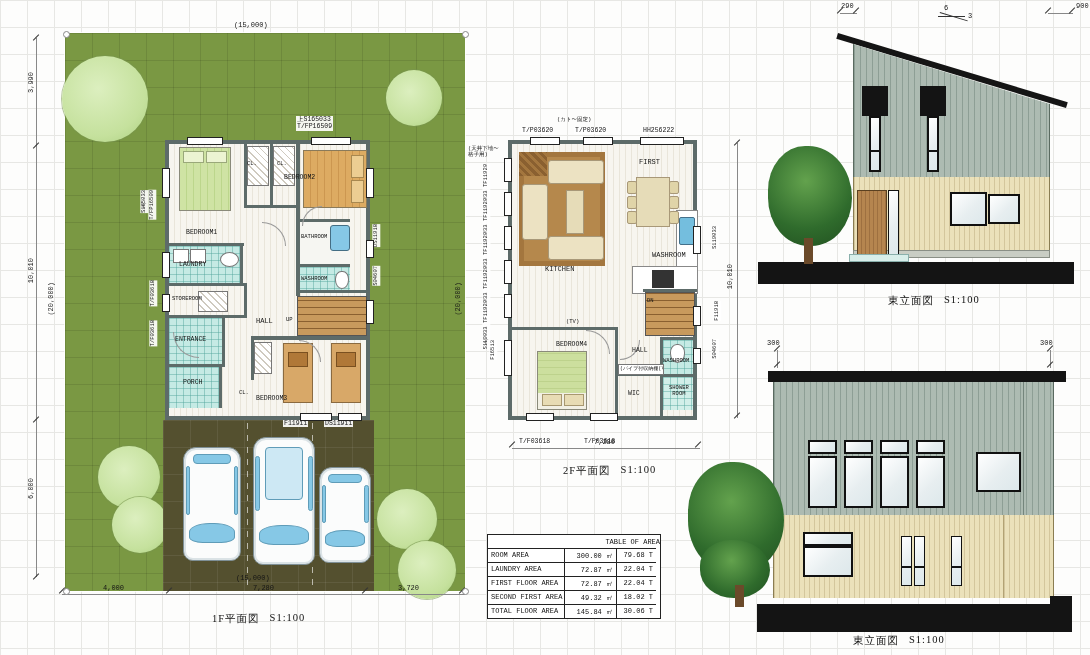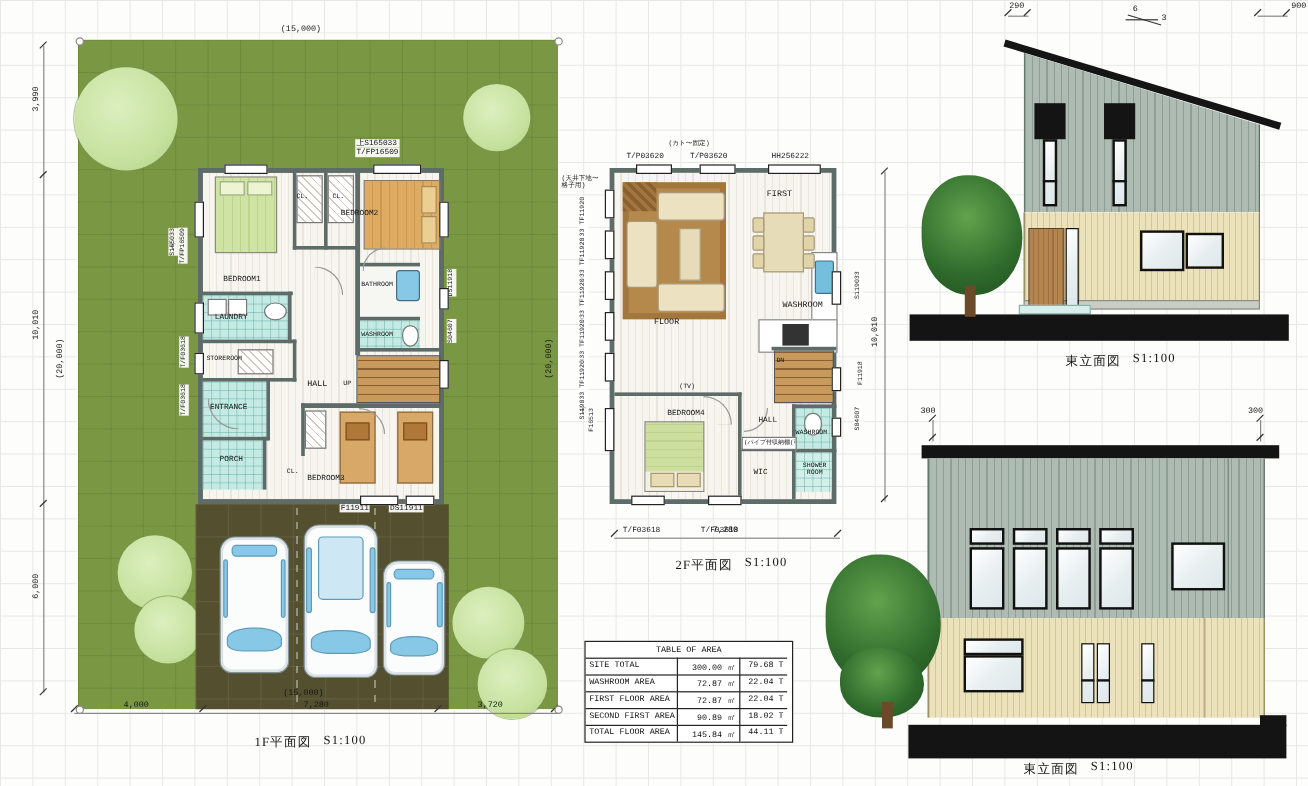--- a/index.html
+++ b/index.html
@@ -36,21 +36,21 @@
   .sideCream{position:absolute;background-color:#ebe1ba;
     background-image:repeating-linear-gradient(90deg,rgba(150,128,78,.28) 0 1px,transparent 1px 5px);
     border-left:1px solid #8a7d52;border-right:1px solid #8a7d52;box-sizing:border-box;}
   .glassW{position:absolute;background:linear-gradient(135deg,#ffffff,#e7eef0 55%,#dde8eb);border:2px solid #111;box-sizing:border-box;}
   .house{position:absolute;border:4px solid #5d6b69;box-sizing:border-box;}
   .car{position:absolute;background:#fbfcfc;border:1px solid #7e8f96;border-radius:13px 13px 10px 10px;
     box-shadow:inset 0 0 0 2px rgba(160,180,190,.35);}
   .cw{position:absolute;background:#86c8e6;border:1px solid #5f9cb8;border-radius:4px;box-sizing:border-box;}
   .title{position:absolute;display:flex;gap:10px;font-family:"Liberation Serif",serif;font-size:10.5px;color:#111;letter-spacing:1px;white-space:nowrap;}
   .atable{position:absolute;left:487px;top:534px;width:172px;background:#fff;border:1px solid #222;font-size:7px;color:#111;}
-  .atable .tt{text-align:center;padding:2.5px 0;}
+  .atable .tt{text-align:right;padding:2.5px 0;}
   .arow{display:grid;grid-template-columns:76px 52px 40px;}
   .arow div{border-top:1px solid #222;padding:1.5px 3px;white-space:nowrap;overflow:hidden;}
   .arow div+div{border-left:1px solid #222;}
   .num{text-align:right;}
   .notebox{position:absolute;background:#fff;border:1px solid #777;font-size:5px;white-space:nowrap;overflow:hidden;padding:0 1px;}
 </style>
 </head>
 <body>
 
 <div id="cv" class="canvas">
@@ -220,21 +220,21 @@
   <div class="wall" style="left:643px;top:289px;width:54px;height:3px;"></div>
   <div class="wall" style="left:660px;top:337px;width:37px;height:3px;"></div>
   <div class="wall" style="left:660px;top:337px;width:3px;height:79px;"></div>
   <div class="wall" style="left:663px;top:374px;width:34px;height:3px;"></div>
   <div class="wall" style="left:615px;top:373px;width:46px;height:3px;"></div>
   <div class="arc" style="left:586px;top:330px;width:24px;height:24px;border-radius:0 100% 0 0;border-left:none;border-bottom:none;"></div>
   <div class="arc" style="left:620px;top:340px;width:20px;height:20px;border-radius:0 0 100% 0;border-top:none;border-left:none;"></div>
 
   <div class="notebox" style="left:618px;top:364px;width:42px;height:9px;">(パイプ付収納棚(可動))</div>
 
-  <span class="lbl" style="left:545px;top:265px;">FLOOR</span>
+  <span class="lbl" style="left:545px;top:265px;">KITCHEN</span>
   <span class="lbl" style="left:639px;top:158px;">FIRST</span>
   <span class="lbl" style="left:652px;top:251px;">WASHROOM</span>
   <span class="lbl s6" style="left:556px;top:341px;">BEDROOM4</span>
   <span class="lbl s6" style="left:632px;top:347px;">HALL</span>
   <span class="lbl s5" style="left:663px;top:358px;">WASHROOM</span>
   <span class="lbl s6" style="left:628px;top:390px;">WIC</span>
   <div class="abs" style="left:669px;top:385px;display:flex;flex-direction:column;align-items:center;">
     <span class="lbl s5" style="position:static;">SHOWER</span>
     <span class="lbl s5" style="position:static;">ROOM</span>
   </div>
@@ -314,43 +314,43 @@
   <span class="lbl" style="left:767px;top:339px;">300</span>
   <span class="lbl" style="left:1040px;top:339px;">300</span>
   <div class="title" style="left:853px;top:634px;">
     <span>東立面図</span>
     <span>S1:100</span>
   </div>
 
   <div class="atable">
     <div class="tt">TABLE OF AREA</div>
     <div class="arow">
-      <div>SITE TOTAL</div>
+      <div>ROOM AREA</div>
       <div class="num">300.00 ㎡</div>
       <div class="num">79.68 T</div>
     </div>
     <div class="arow">
-      <div>WASHROOM AREA</div>
+      <div>LAUNDRY AREA</div>
       <div class="num">72.87 ㎡</div>
       <div class="num">22.04 T</div>
     </div>
     <div class="arow">
       <div>FIRST FLOOR AREA</div>
       <div class="num">72.87 ㎡</div>
       <div class="num">22.04 T</div>
     </div>
     <div class="arow">
       <div>SECOND FIRST AREA</div>
-      <div class="num">90.89 ㎡</div>
+      <div class="num">49.32 ㎡</div>
       <div class="num">18.02 T</div>
     </div>
     <div class="arow">
       <div>TOTAL FLOOR AREA</div>
       <div class="num">145.84 ㎡</div>
-      <div class="num">44.11 T</div>
+      <div class="num">30.06 T</div>
     </div>
   </div>
 
 <div class="win" style="left: 187px; top: 137px; width: 36px; height: 8px;"></div>
     <div class="win" style="left: 311px; top: 137px; width: 40px; height: 8px;"></div>
     <div class="win" style="left: 162px; top: 168px; width: 8px; height: 30px;"></div>
     <div class="win" style="left: 162px; top: 252px; width: 8px; height: 26px;"></div>
     <div class="win" style="left: 162px; top: 294px; width: 8px; height: 18px;"></div>
     <div class="win" style="left: 366px; top: 168px; width: 8px; height: 30px;"></div>
     <div class="win" style="left: 366px; top: 240px; width: 8px; height: 18px;"></div>

